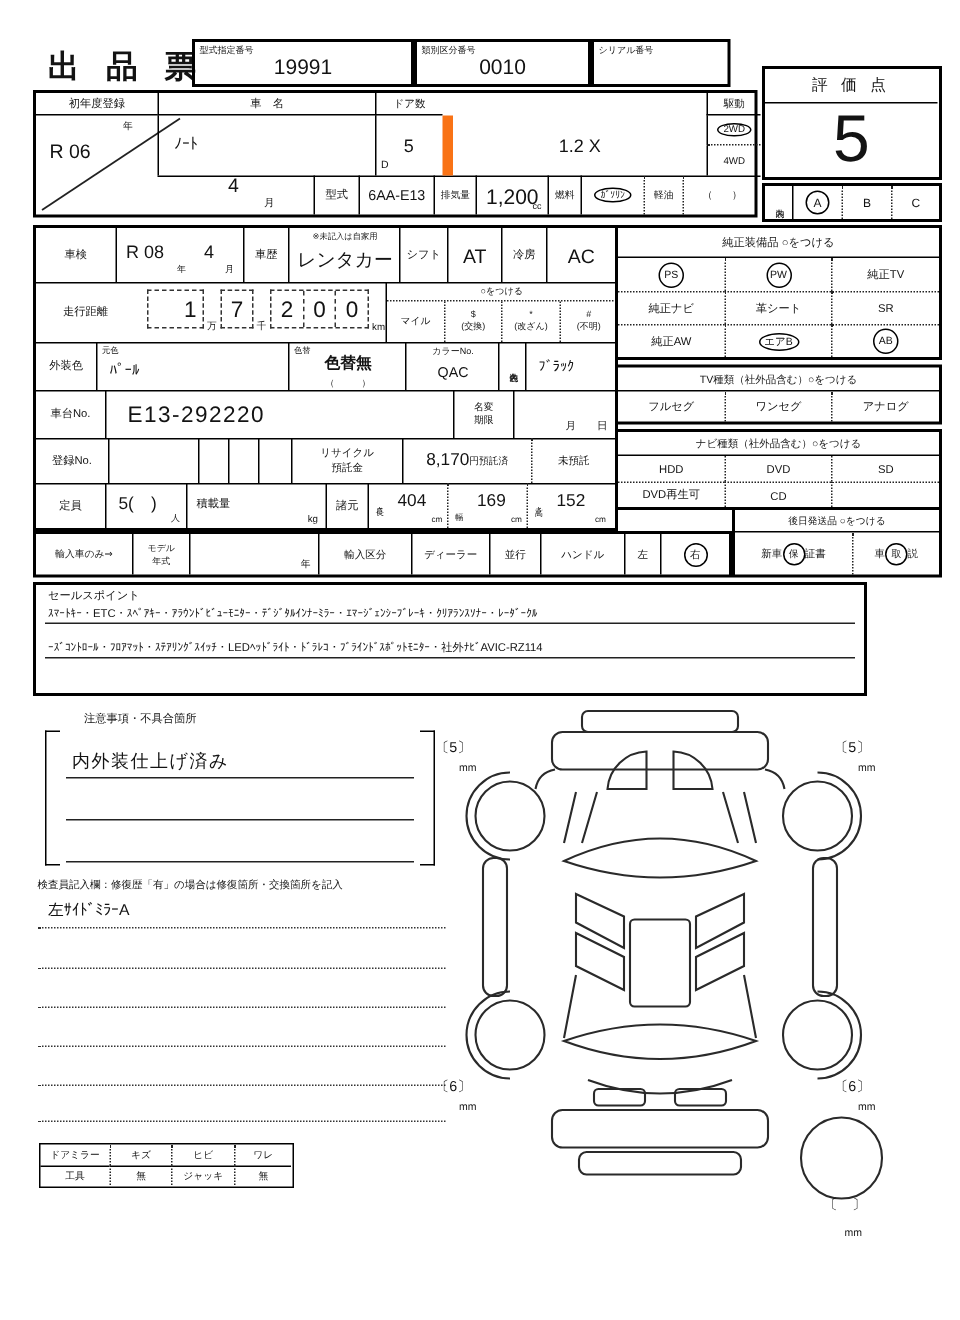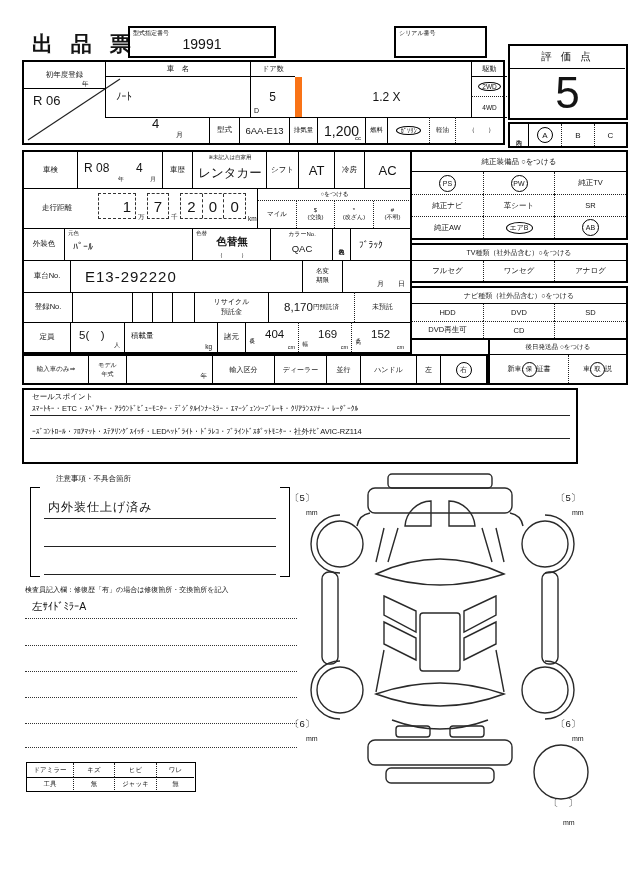--- a/index.html
+++ b/index.html
@@ -31,41 +31,45 @@
 <body>
 
 <div class="x" id="sheet" style="left:0;top:0;width:640px;height:880px;background:#fff">
 
   <div class="x f14" style="left:32px;top:30px;font-size:21px;font-weight:bold;letter-spacing:6px">出 品 票</div>
 
   <div class="x b2" style="left:128px;top:26px;width:148px;height:32px">
     <div class="x f6" style="left:3px;top:1px">型式指定番号</div>
     <div class="x ctr f14" style="left:0;top:6px;width:144px;height:20px">19991</div>
   </div>
+  <div class="x b2" style="left:276px;top:26px;width:118px;height:32px">
+    <div class="x f6" style="left:3px;top:1px">類別区分番号</div>
+    <div class="x ctr f14" style="left:0;top:6px;width:114px;height:20px">0010</div>
+  </div>
   <div class="x b2" style="left:394px;top:26px;width:93px;height:32px">
     <div class="x f6" style="left:3px;top:1px">シリアル番号</div>
   </div>
 
   <div class="x" style="left:508px;top:44px;width:120px;height:76px;border:2.5px solid #000">
     <div class="x ctr bb f105" style="left:0;top:0;width:115px;height:23px;letter-spacing:3px">評 価 点</div>
     <div class="x ctr" style="left:0;top:23px;width:115px;height:48px;font-size:44px">5</div>
   </div>
 
   <div class="x b2" style="left:508px;top:122px;width:120px;height:26px">
     <div class="x ctr f6 vert" style="left:0;top:0;width:18px;height:22px">内装</div>
     <div class="x ctr bl" style="left:18px;top:0;width:33px;height:22px">
         <span class="maru f8" style="width:14px;height:14px">A</span>
       </div>
     <div class="x ctr dl f8" style="left:51px;top:0;width:33px;height:22px">B</div>
     <div class="x ctr dl f8" style="left:84px;top:0;width:32px;height:22px">C</div>
   </div>
 
   <div class="x b2" style="left:22px;top:60px;width:483px;height:85px">
 
-    <div class="x ctr bb f75" style="left:0;top:0;width:81px;height:27px">初年度登録</div>
+    <div class="x ctr bb f75" style="left:0;top:0;width:81px;height:15px">初年度登録</div>
     <div class="x ctr bb bl f75" style="left:81px;top:0;width:145px;height:15px">車　名</div>
     <div class="x ctr bb bl f7" style="left:226px;top:0;width:45px;height:15px">ドア数</div>
     <div class="x ctr bb bl f7" style="left:447px;top:0;width:36px;height:15px">駆動</div>
 
     <svg class="x" style="left:0;top:15px" width="110" height="66" viewBox="0 0 110 66">
         <line x1="4" y1="63" x2="96" y2="2" stroke="#222" stroke-width="1.2"></line>
       </svg>
     <div class="x f65" style="left:58px;top:18px">年</div>
     <div class="x f13" style="left:9px;top:31px">R 06</div>
     <div class="x f13" style="left:128px;top:54px">4</div>

